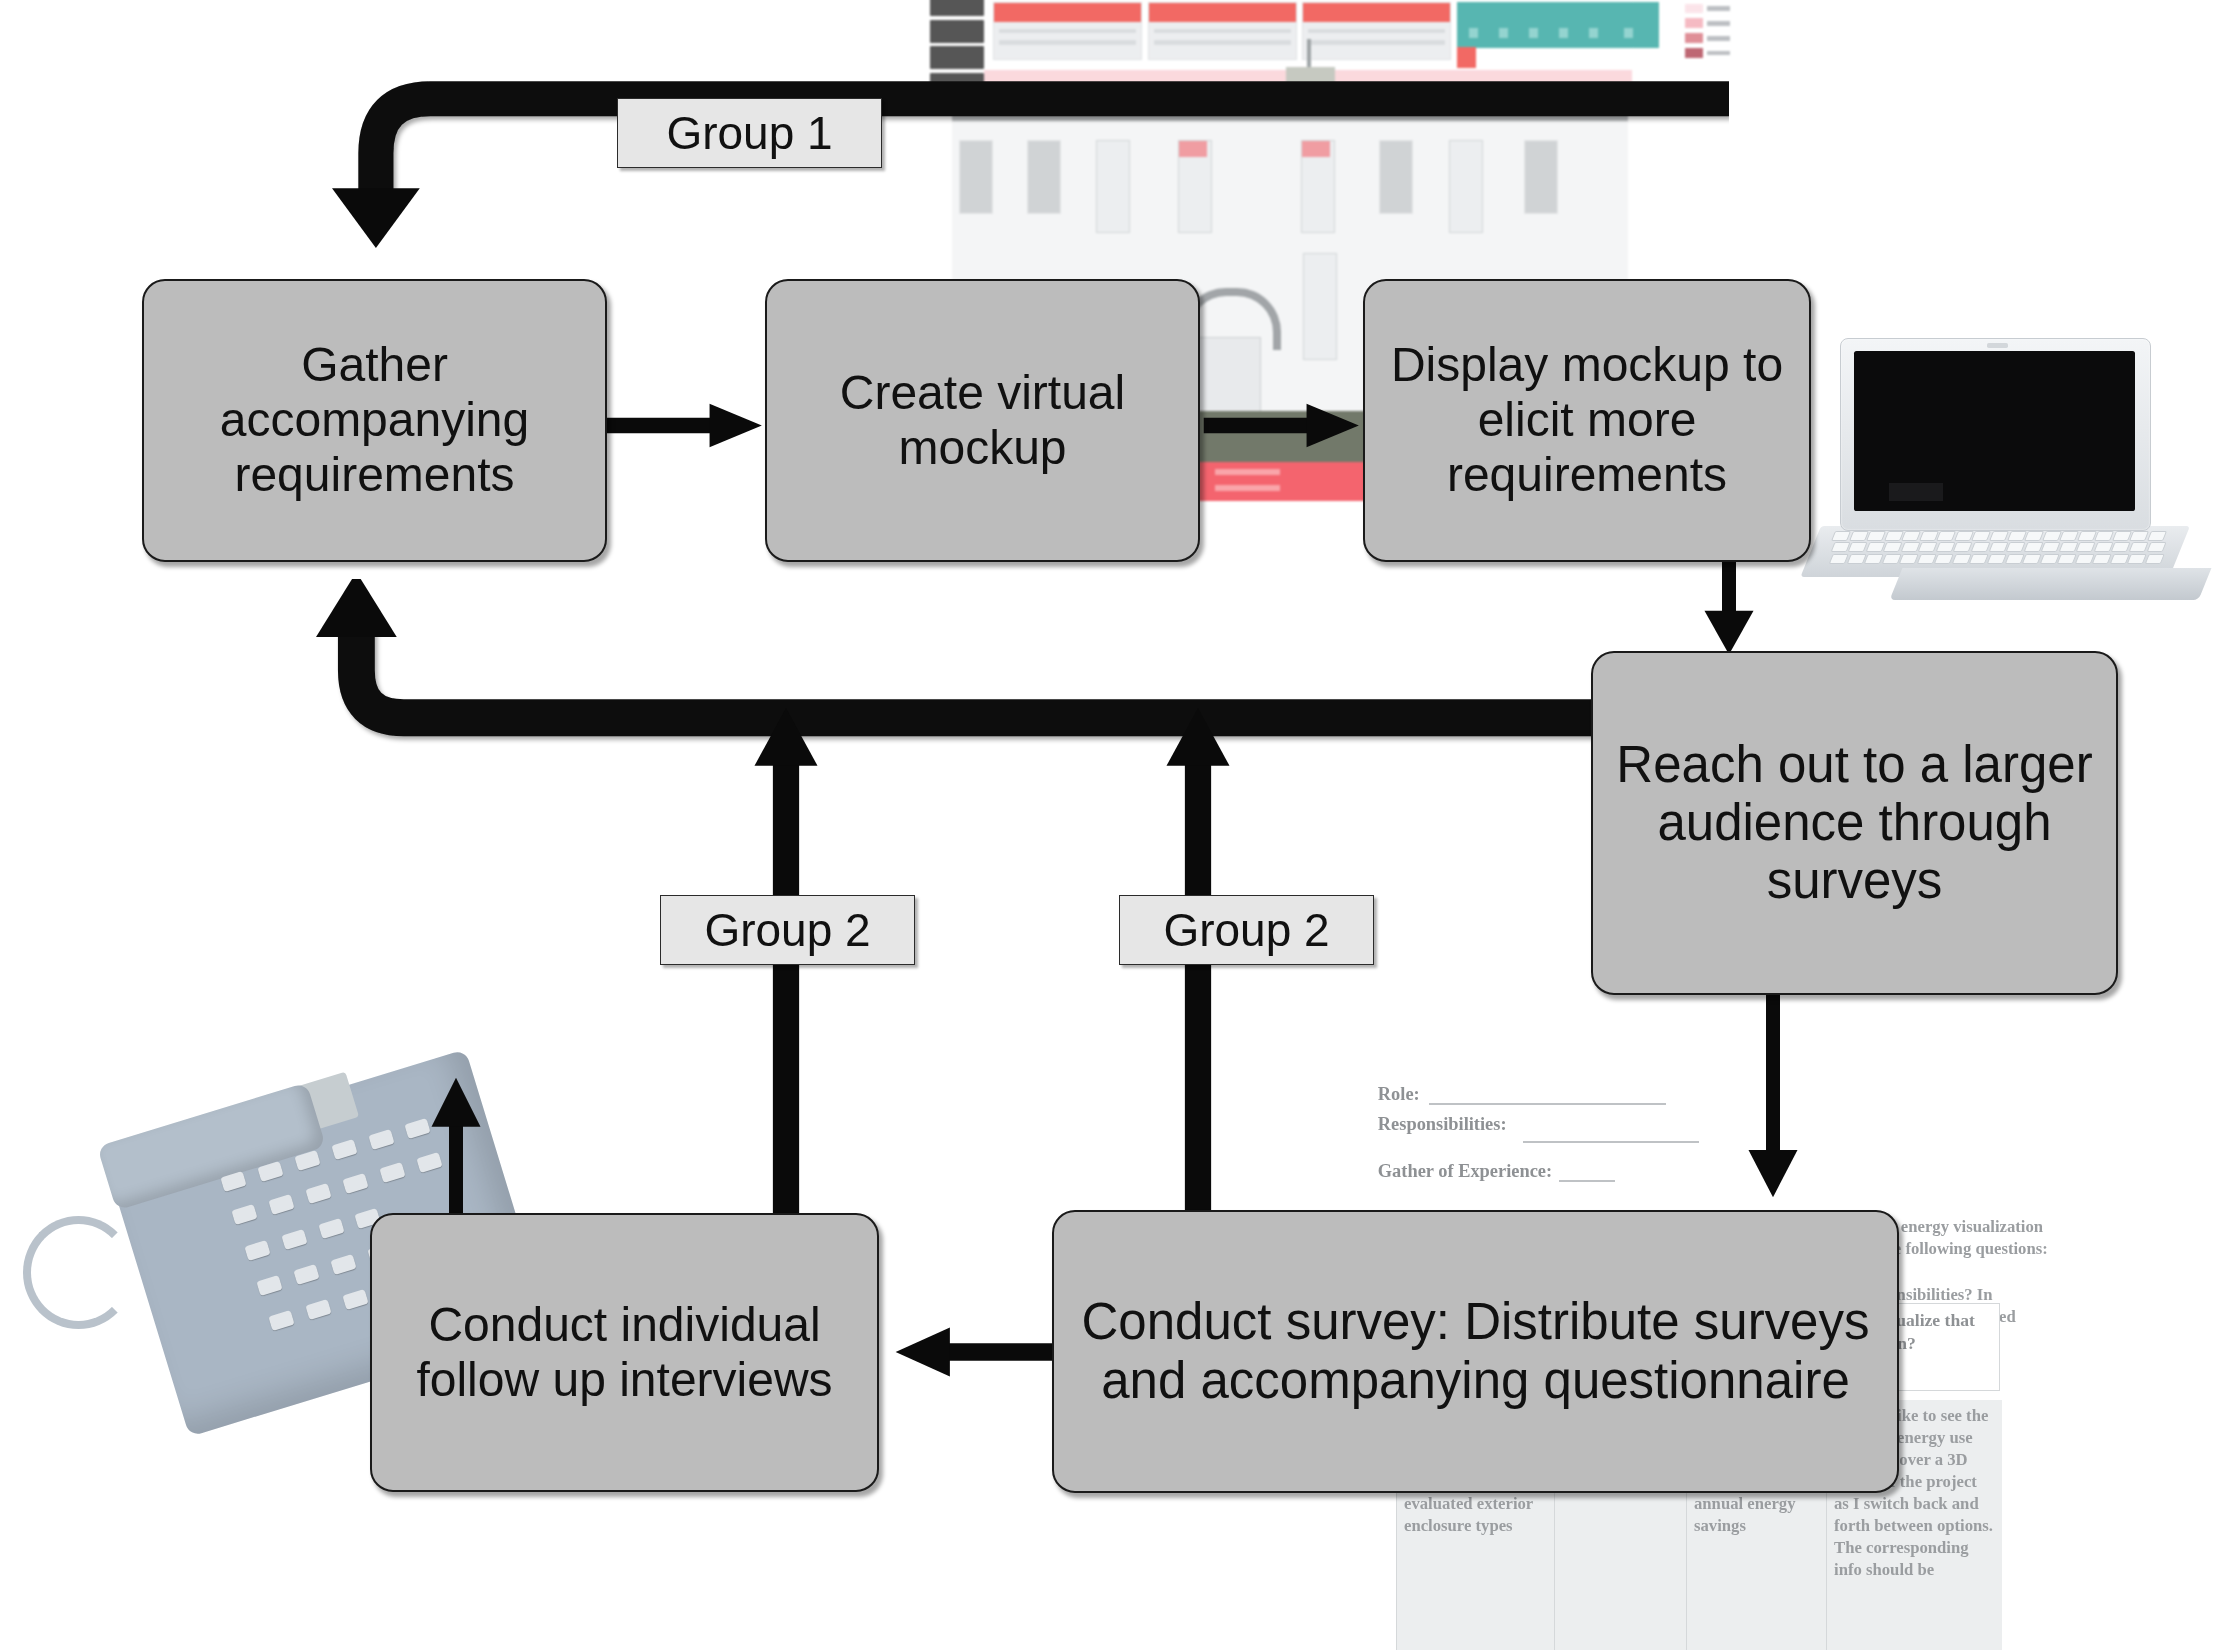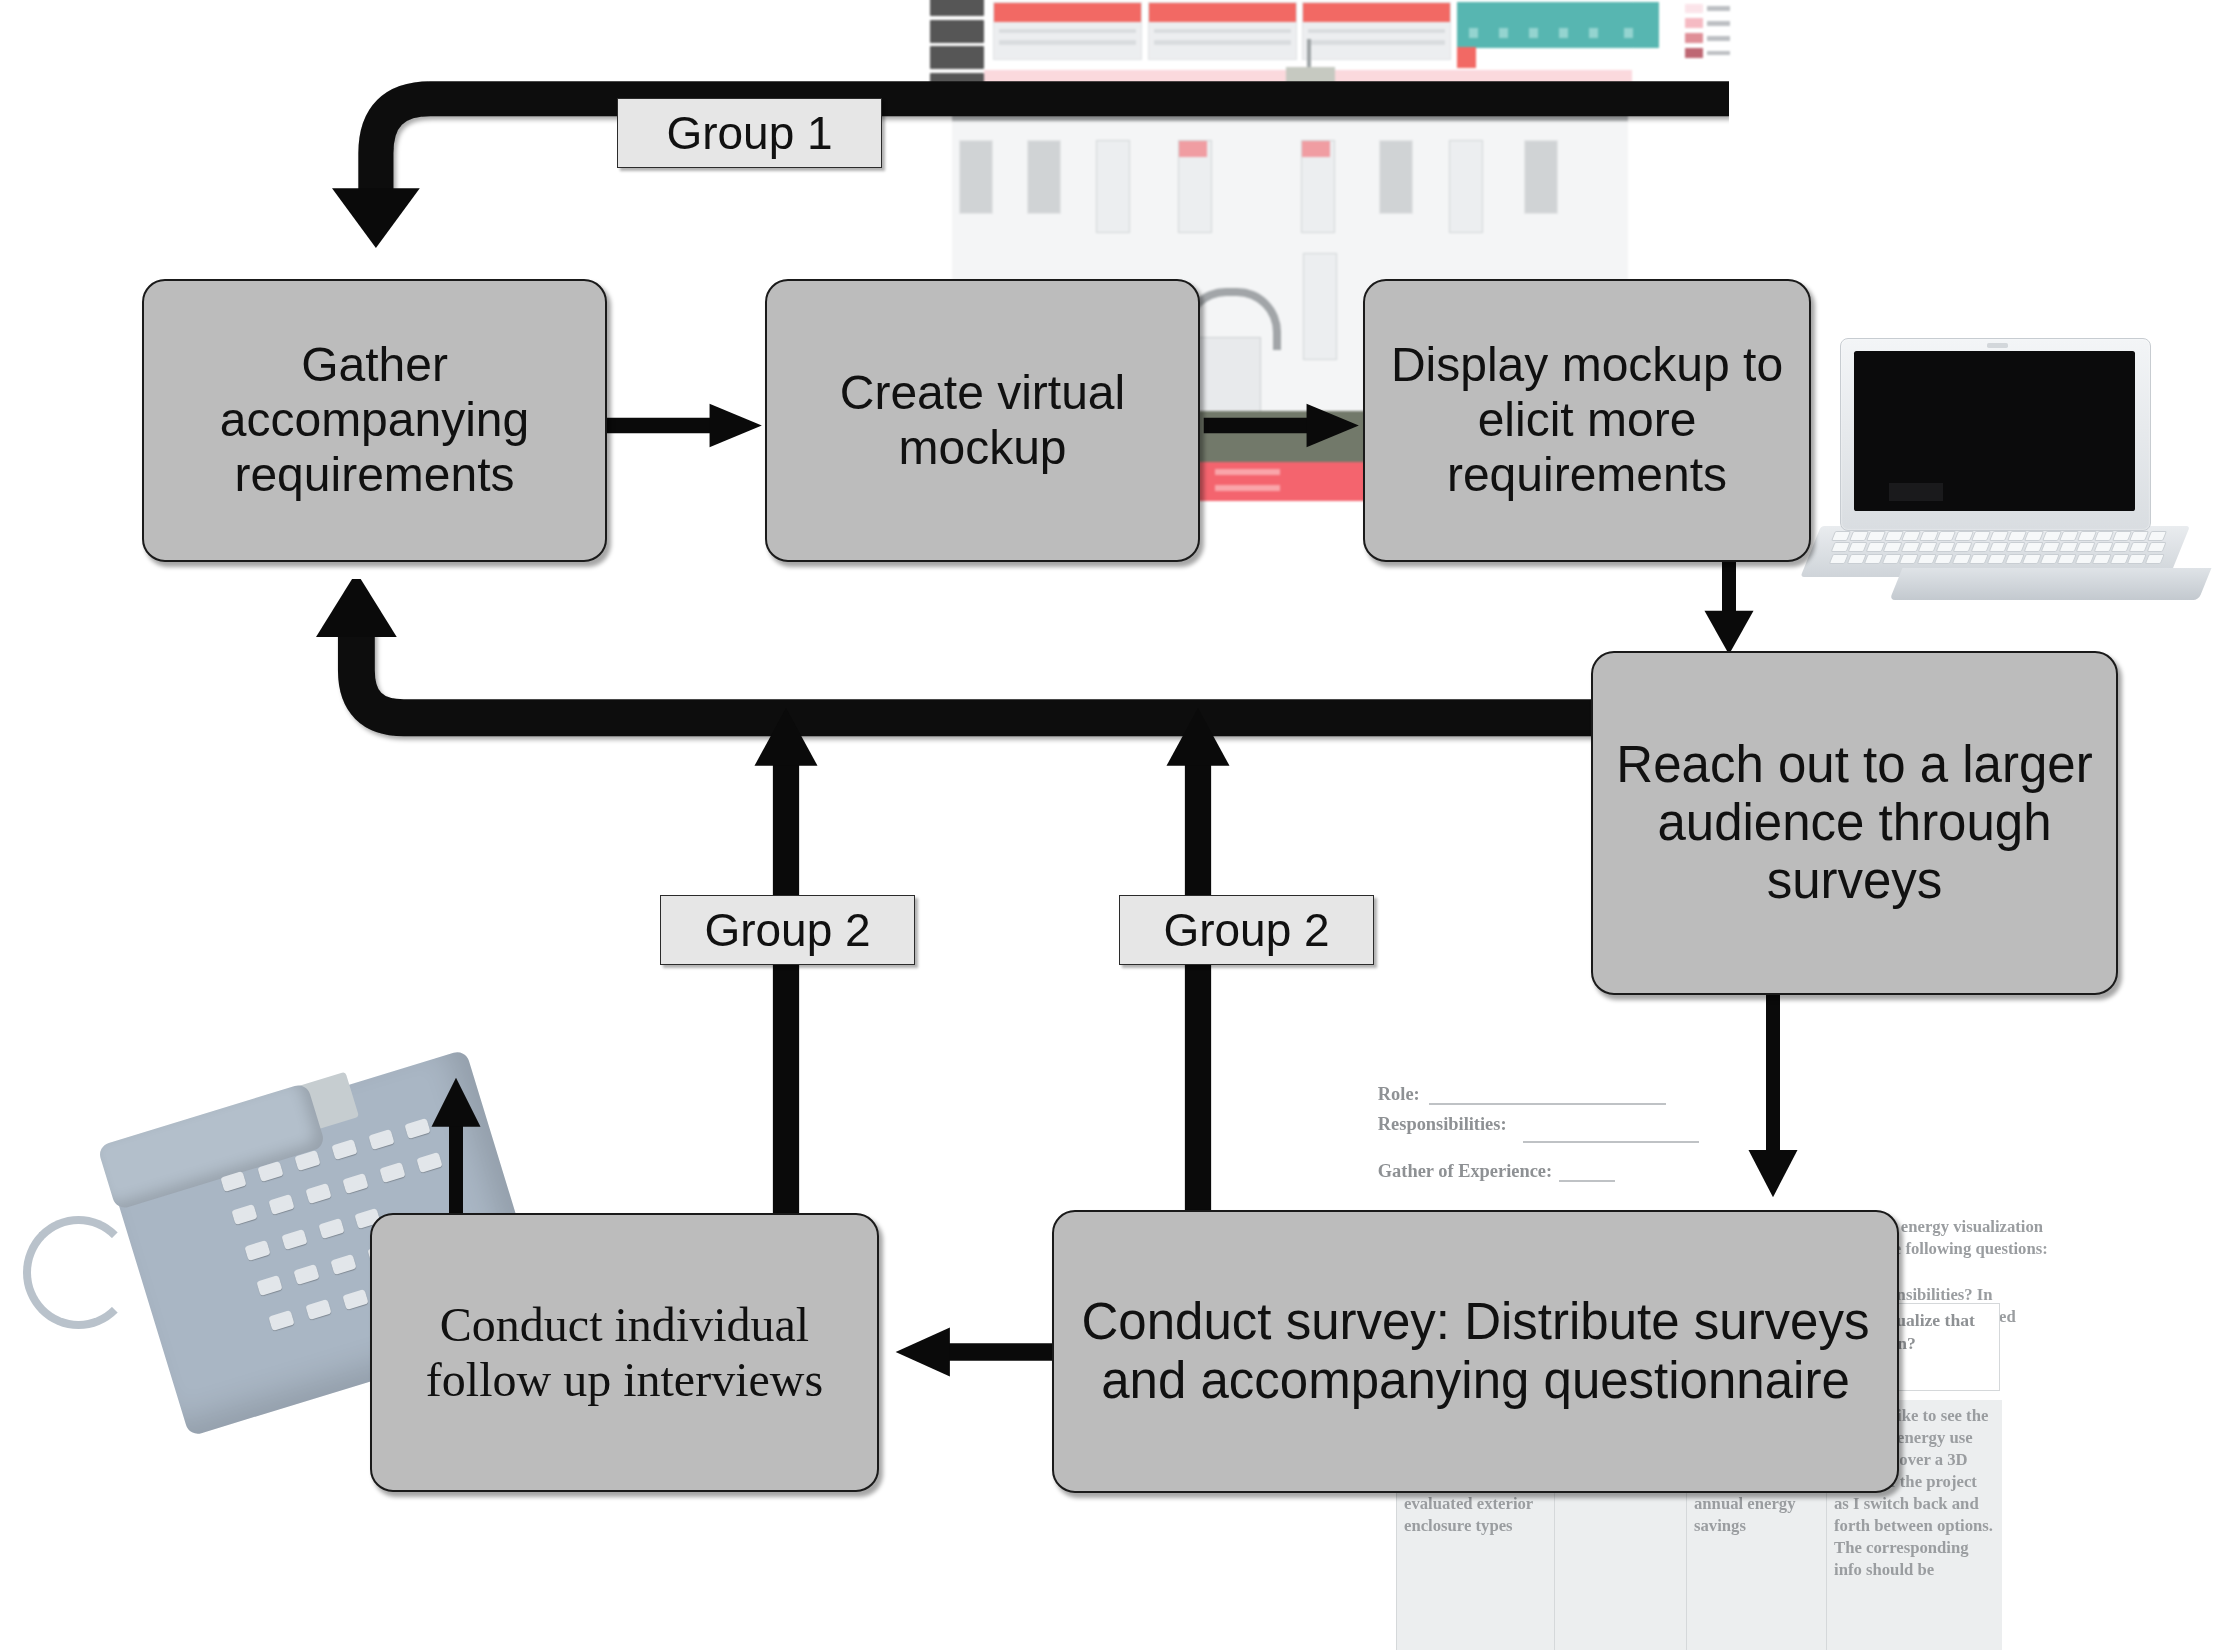--- a/index.html
+++ b/index.html
@@ -393,18 +393,18 @@
 
   <div class="pbox" style="left:142px;top:279px;width:465px;height:283px;font-size:48px;">Gather accompanying requirements</div>
 
   <div class="pbox" style="left:1363px;top:279px;width:448px;height:283px;font-size:48px;">Display mockup to elicit more requirements</div>
 
   <div class="pbox" style="left:765px;top:279px;width:435px;height:283px;font-size:48px;">Create virtual mockup</div>
 
   <div class="pbox" style="left:1591px;top:651px;width:527px;height:344px;font-size:51px;">Reach out to a larger audience through surveys</div>
 
 
-  <div class="pbox" style="left:370px;top:1213px;width:509px;height:279px;font-size:48px;font-family:Liberation Serif, serif;">Conduct individual follow up interviews</div>
+  <div class="pbox" style="left:370px;top:1213px;width:509px;height:279px;font-size:48px;">Conduct individual follow up interviews</div>
 
   <div class="pbox" style="left:1052px;top:1210px;width:847px;height:283px;font-size:51px;">Conduct survey: Distribute surveys and accompanying questionnaire</div>
 
 </div>
 
 
 </body></html>

